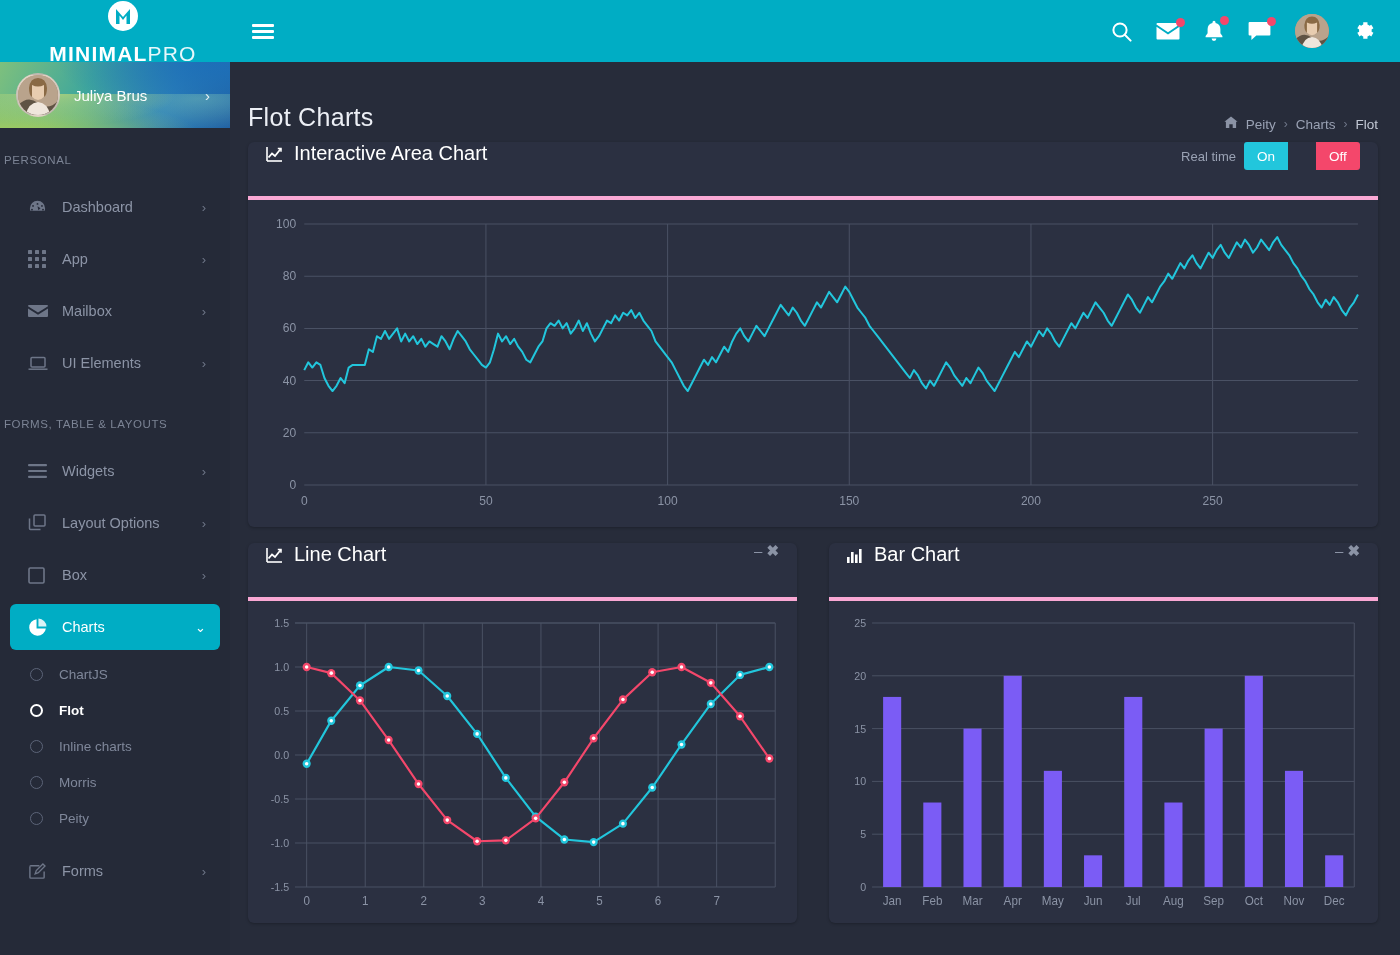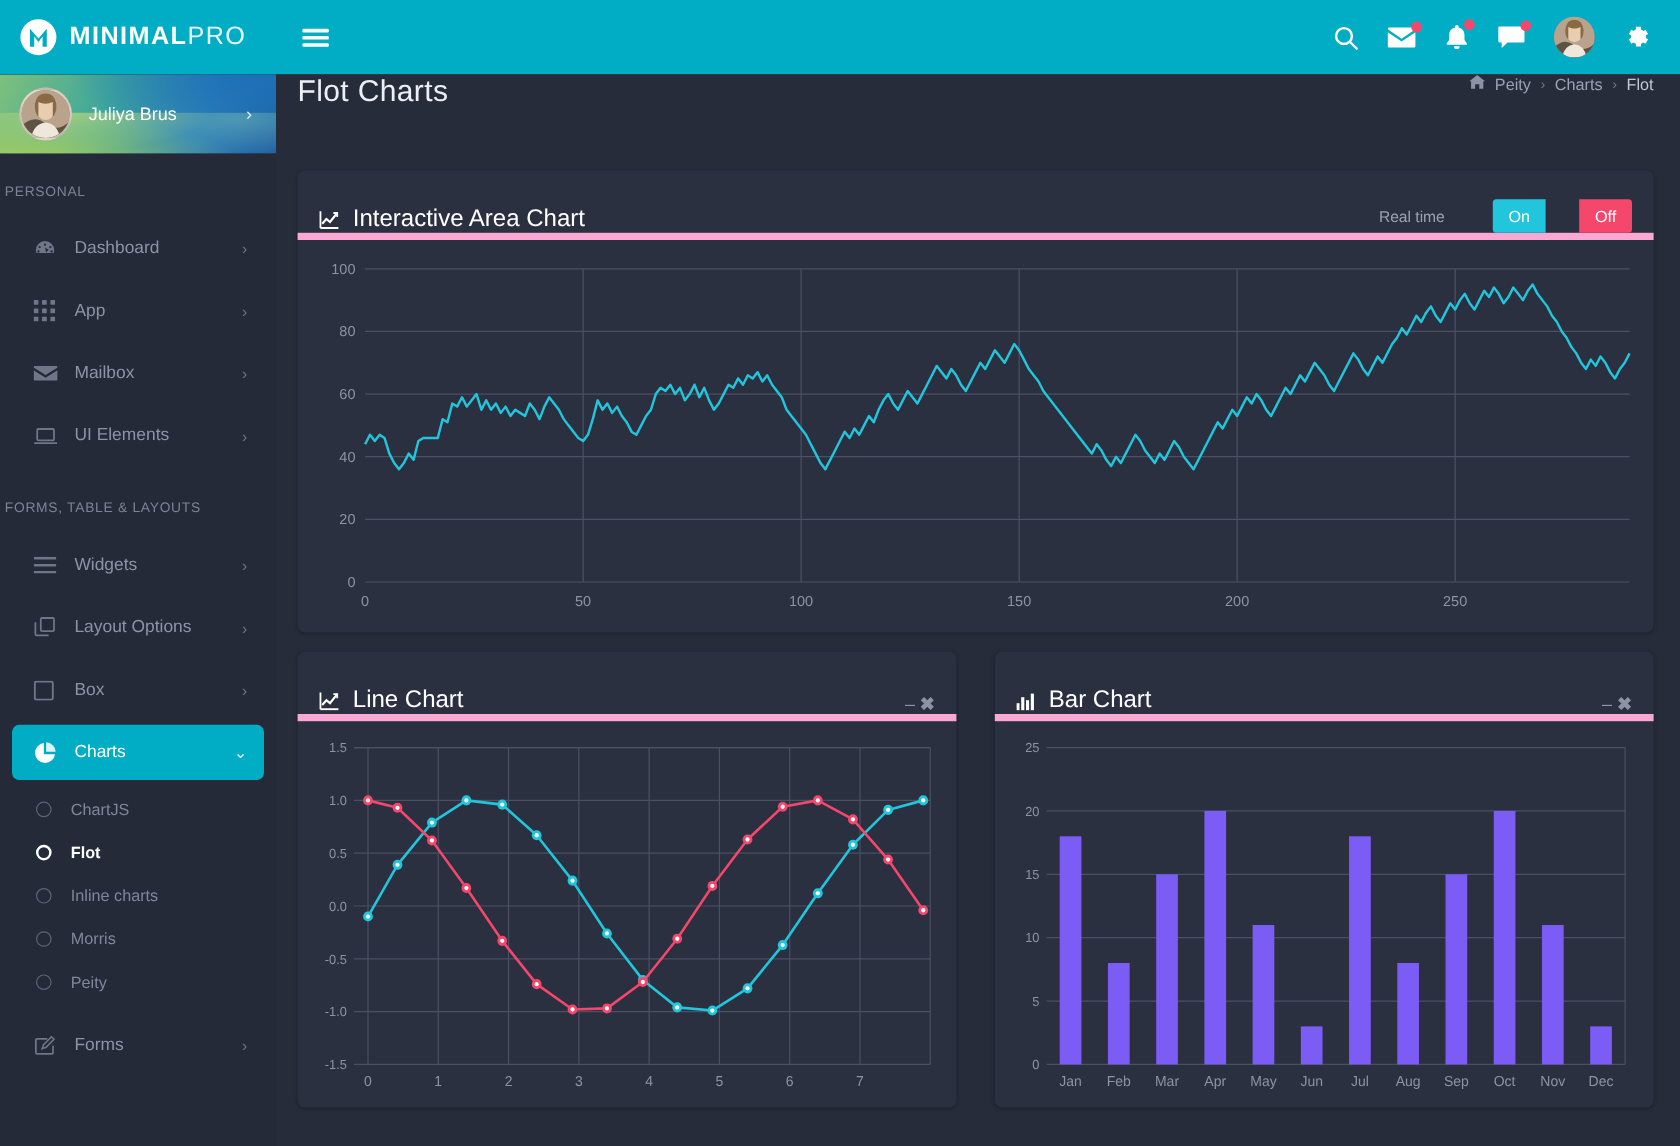--- a/index.html
+++ b/index.html
@@ -11,21 +11,21 @@
   }
   .app { position: relative; width: 1400px; height: 955px; display: flex; }
 
   
   .sidebar {
     width: 230px; height: 955px; background: #252a38;
     flex: 0 0 230px; position: relative; overflow: hidden;
   }
   .brand {
     height: 62px; background: #00adc4; display: flex; align-items: center;
-    padding-left: 16px; gap: 10px;
+    padding-left: 16px; gap: 10px; flex-direction: column;
   }
   .brand-logo { width: 32px; height: 32px; position: relative; }
   .brand-logo svg { display:block; }
   .brand-text { font-size: 21px; letter-spacing: 1.2px; color:#fff; font-weight:700; }
   .brand-text .pro { font-weight: 300; color: #e6f8fb; }
 
   .profile {
     height: 66px; position: relative; display: flex; align-items: center;
     padding-left: 16px; gap: 14px; overflow: hidden; justify-content: space-between;
   }
@@ -91,47 +91,47 @@
   .tb-badge {
     position:absolute; top:-4px; right:-5px; width:9px; height:9px;
     background:#f4476b; border-radius:50%;
   }
   .avatar-hd {
     width:34px; height:34px; border-radius:50%; overflow:hidden; cursor:pointer;
     background: linear-gradient(160deg,#c9a888,#6b5a4b);
   }
 
   .pagehead {
-    height:70px; display:flex; align-items:flex-start; padding:0 22px 0 18px;
+    height:70px; display:flex; align-items:flex-end; padding:0 22px 0 18px;
     background:#272c3a;
   }
   .page-title { color:#eceff5; font-size:25px; font-weight:400; letter-spacing:.3px; }
   .crumbs { margin-left:auto; display:flex; align-items:center; gap:8px; color:#9aa2b4; font-size:13.5px; }
   .crumbs .sep { color:#6f7789; font-size:12px; }
   .crumbs a { color:#9aa2b4; text-decoration:none; cursor:pointer; }
   .crumbs .cur { color:#c2c8d4; }
 
   .content { flex:1; padding: 10px 22px 0 18px; overflow:hidden; }
   .card {
     background:#2b3041; border-radius:6px; margin-bottom:16px;
     box-shadow: 0 1px 3px rgba(0,0,0,.25);
   }
   .card-head {
-    height:58px; display:flex; align-items:flex-end; padding:0 18px;
-    border-bottom:6px solid #f9a8d4;
+    height:58px; display:flex; align-items:flex-start; padding:0 18px;
+    border-bottom:4px solid #f9a8d4;
   }
   .card-title { color:#fff; font-size:20px; display:flex; align-items:center; gap:11px; font-weight:400; }
   .card-title .ti { color:#fff; display:flex; align-items:center; }
   .card-tools { margin-left:auto; display:flex; align-items:center; gap:4px; }
   .realtime-label { color:#9aa2b4; font-size:13px; margin-right:4px; }
   .btn-on, .btn-off {
     width:44px; height:28px; display:flex; align-items:center; justify-content:center;
     color:#fff; font-size:13.5px; cursor:pointer;
   }
-  .btn-on { background:#22c6dc; border-radius:3px 0 0 3px;margin-left:32px; }
+  .btn-on { background:#22c6dc; border-radius:3px 0 0 3px; }
   .btn-off { background:#f4476b; border-radius:0 3px 3px 0;margin-left:24px; }
   .tool-btn { color:#8b93a5; font-size:15px; cursor:pointer; line-height:1; }
   .tool-btn.x { font-size:15px; font-weight:700; }
 
   .card-body { padding: 14px 14px 8px 10px; }
 
   
   svg.plot { display:block; width:100%; }
 
   .row2 { display:flex; gap:32px; }

